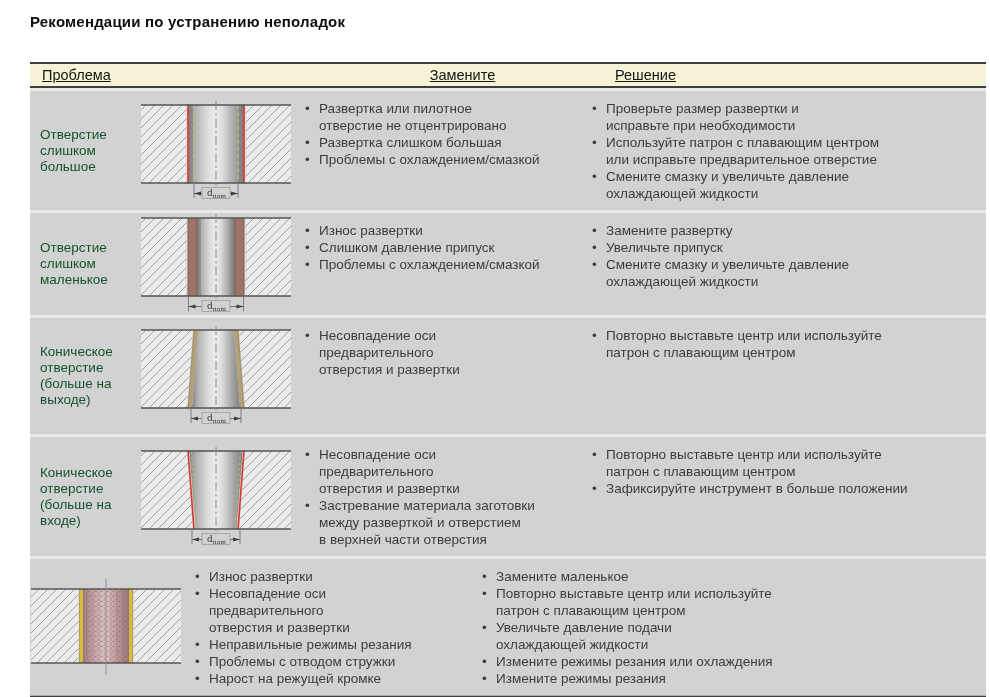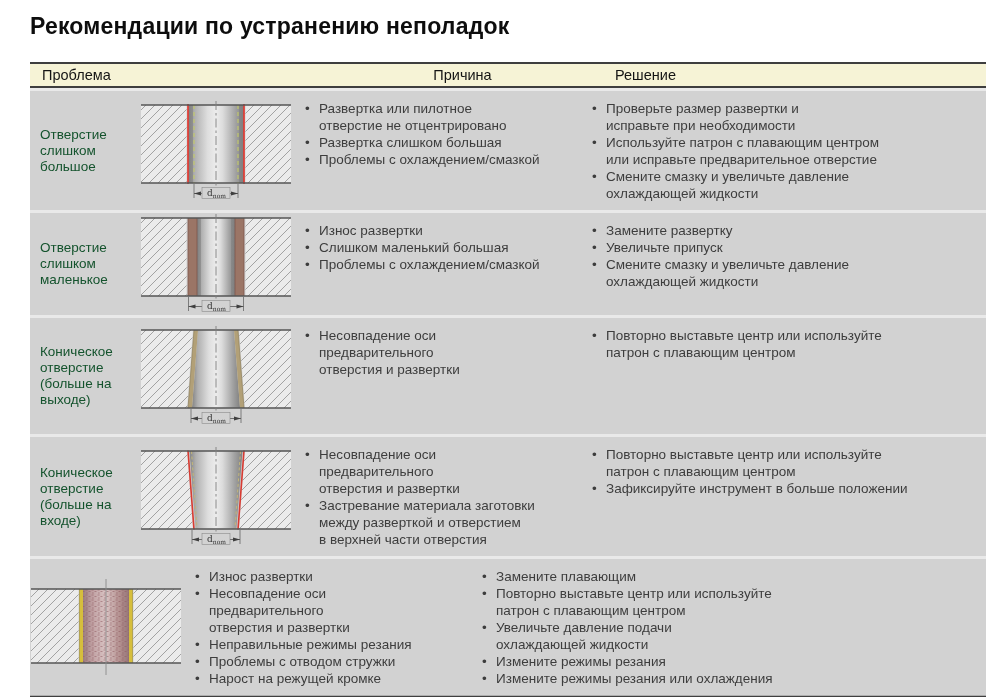--- a/index.html
+++ b/index.html
@@ -2,29 +2,29 @@
 <html><head>
 <meta charset="utf-8">
 <style>
   html,body { margin:0; padding:0; }
   body {
     width:990px; height:697px; background:#ffffff;
     font-family:"Liberation Sans", sans-serif;
     position:relative; overflow:hidden;
   }
   .title {
-    font-size:23px; font-weight:bold; color:#0d0d0d;
+    font-size:15px; font-weight:bold; color:#0d0d0d;
     margin:13px 0 0 30px; letter-spacing:0.2px;
   }
   .ttable { position:absolute; left:30px; top:62px; width:956px; background:#e9e9e9; }
   .thead {
     display:flex; align-items:center; height:22px;
     background:#f6f3d6;
     border-top:2px solid #3e3e3e; border-bottom:2px solid #3e3e3e;
-    font-size:14.5px; color:#141414;
+    font-size:14.5px; color:#141414;text-decoration:underline;
   }
   .th-problem { flex:0 0 280px; padding-left:12px; box-sizing:border-box; }
   .th-cause   { flex:0 0 305px; text-align:center; }
   .th-solution{ flex:1; text-align:left; }
   .trow { display:flex; background:#d2d2d2; margin-top:3px; }
   .trow.r1 { min-height:106px; }
   .trow.r2 { min-height:102px; }
   .trow.r3 { min-height:116px; }
   .trow.r4 { min-height:112px; }
   .trow.r5 { min-height:124px; }
@@ -81,21 +81,21 @@
   </defs>
 </svg>
 
 <div>
   <h1 class="title">Рекомендации по устранению неполадок</h1>
 
   <div class="ttable">
 
     <div class="thead">
       <div class="th-problem">Проблема</div>
-      <div class="th-cause">Причина</div>
+      <div class="th-cause">Замените</div>
       <div class="th-solution">Решение</div>
     </div>
 
     <div class="trow r1">
       <div class="cell-problem">Отверстие
 слишком
 большое</div>
       <div class="cell-diagram">
         <svg class="diag" viewBox="0 0 150 100">
           <rect x="0" y="4" width="150" height="78" fill="url(#hatch)"></rect>
@@ -150,21 +150,21 @@
           <path d="M47.5,83 V97 M102.5,83 V97" stroke="#666" stroke-width="0.8" fill="none"></path>
           <path d="M47.5,92.5 H102.5" stroke="#555" stroke-width="0.8" fill="none"></path>
           <polygon points="47.5,92.5 54.5,90.4 54.5,94.6" fill="#3f3f3f"></polygon>
           <polygon points="102.5,92.5 95.5,90.4 95.5,94.6" fill="#3f3f3f"></polygon>
           <rect x="61" y="86.5" width="28" height="11" fill="#d2d2d2" stroke="#8a8a8a" stroke-width="0.6"></rect>
           <text class="dimlabel" x="66" y="95" font-size="9"><tspan>d</tspan><tspan font-size="6" dy="1.5">nom</tspan></text>
         </svg>
       </div>
       <ul class="blist cell-causes">
           <li>Износ развертки</li>
-          <li>Слишком маленький большая</li>
+          <li>Слишком давление припуск</li>
           <li>Проблемы с охлаждением/смазкой</li>
         </ul>
       <ul class="blist cell-solutions">
           <li>Замените развертку</li>
           <li>Увеличьте припуск</li>
           <li>Смените смазку и увеличьте давление
 охлаждающей жидкости</li>
         </ul>
     </div>
 
@@ -256,25 +256,25 @@
       <ul class="blist cell-causes">
           <li>Износ развертки</li>
           <li>Несовпадение оси
 предварительного
 отверстия и развертки</li>
           <li>Неправильные режимы резания</li>
           <li>Проблемы с отводом стружки</li>
           <li>Нарост на режущей кромке</li>
         </ul>
       <ul class="blist cell-solutions">
-          <li>Замените плавающим</li>
+          <li>Замените маленькое</li>
           <li>Повторно выставьте центр или используйте
 патрон с плавающим центром</li>
           <li>Увеличьте давление подачи
 охлаждающей жидкости</li>
+          <li>Измените режимы резания или охлаждения</li>
           <li>Измените режимы резания</li>
-          <li>Измените режимы резания или охлаждения</li>
         </ul>
     </div>
 
     <div class="tbottom"></div>
   </div>
 </div>
 
 </body></html>

